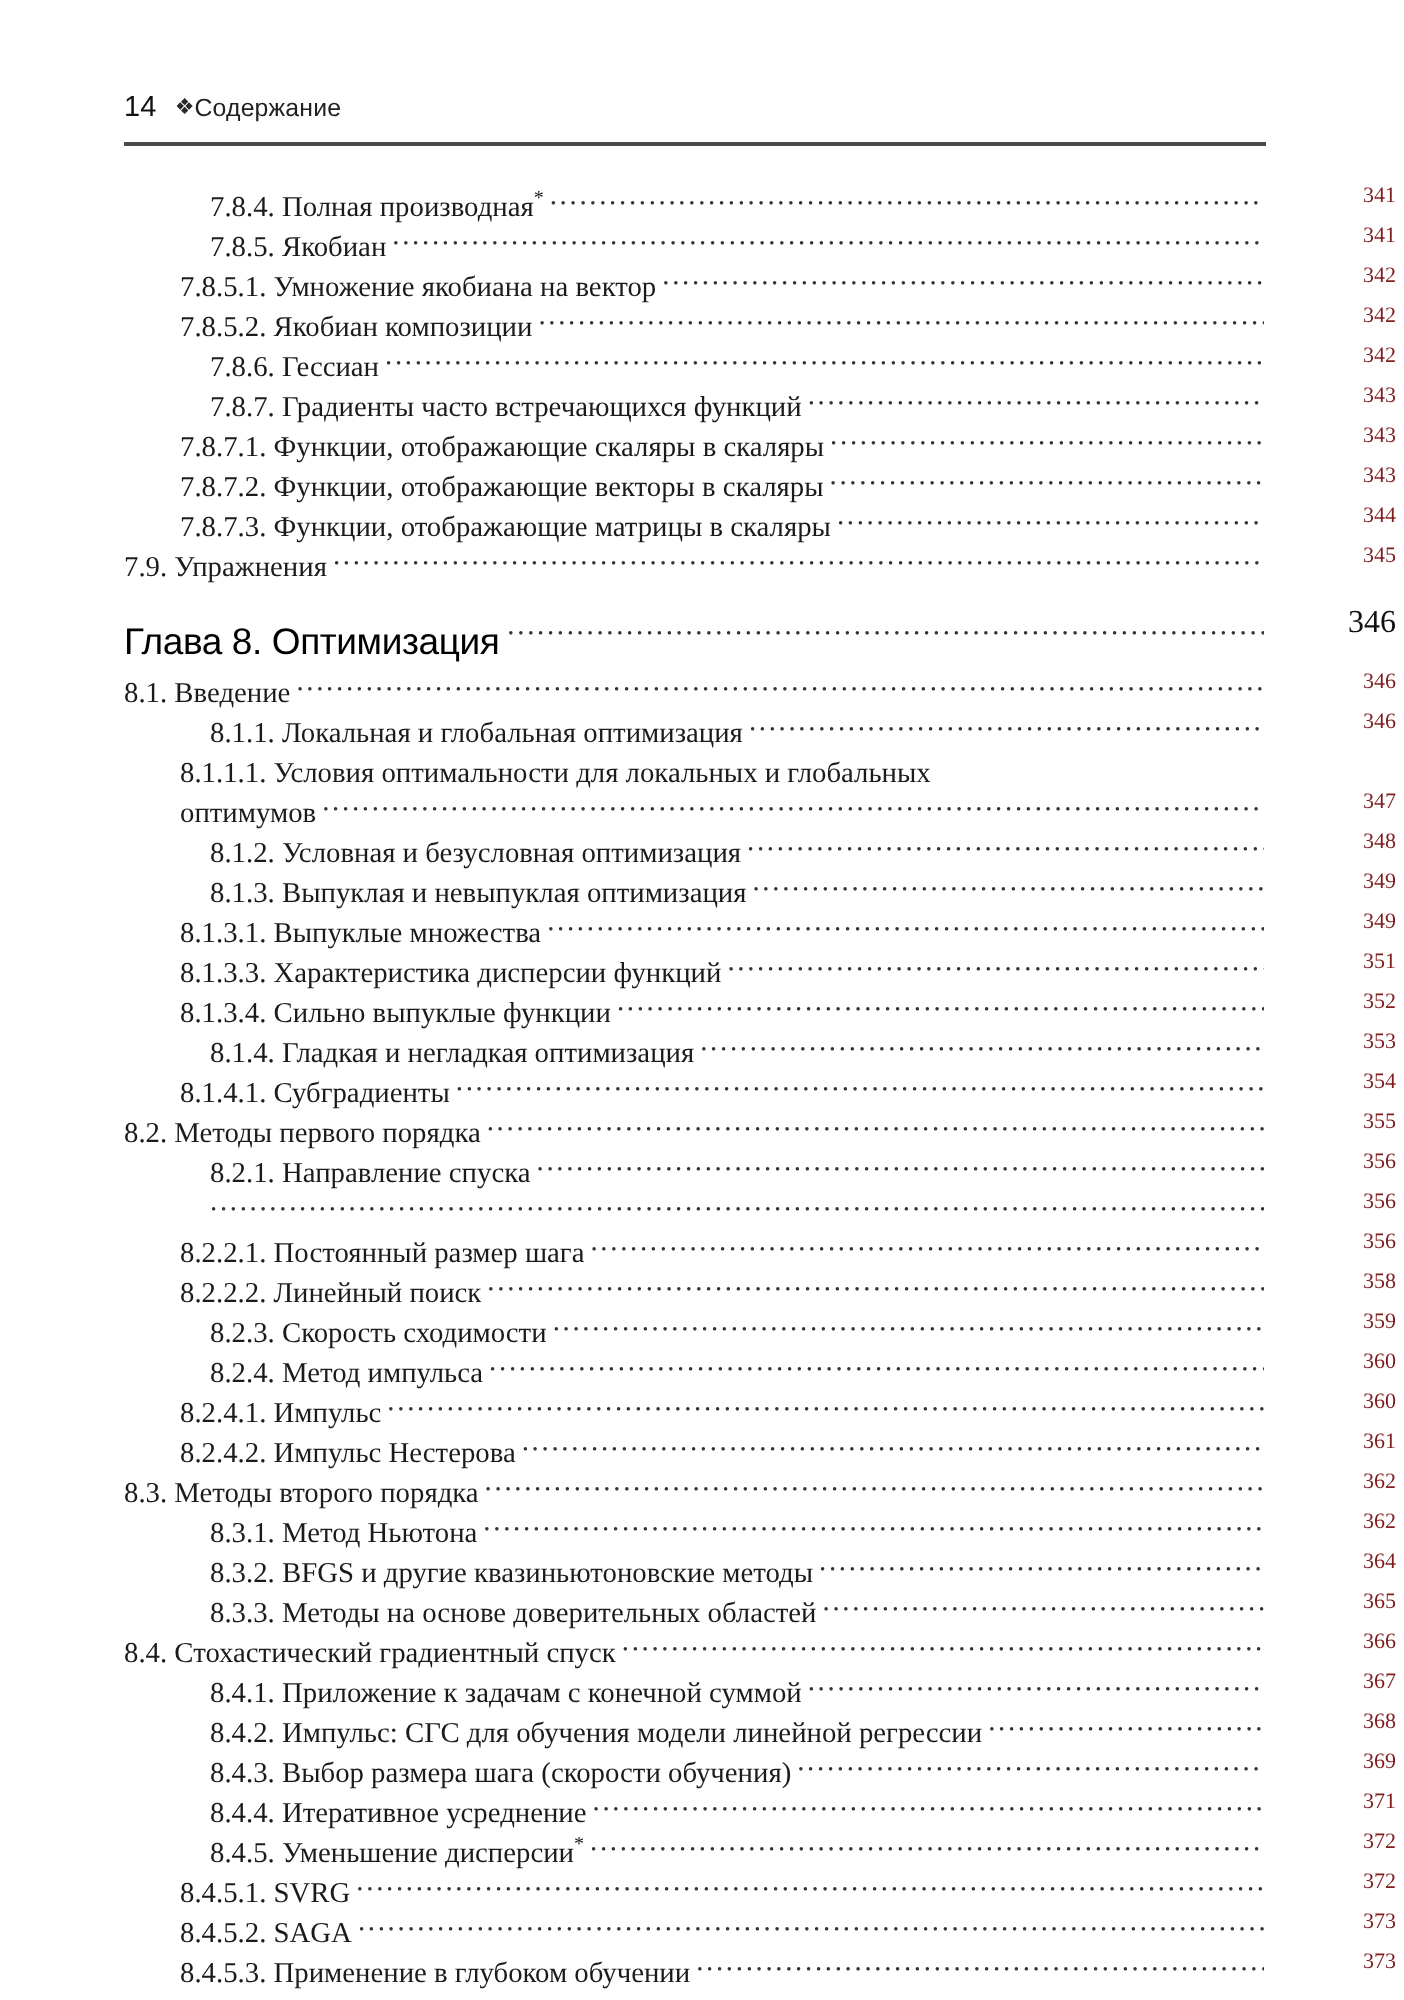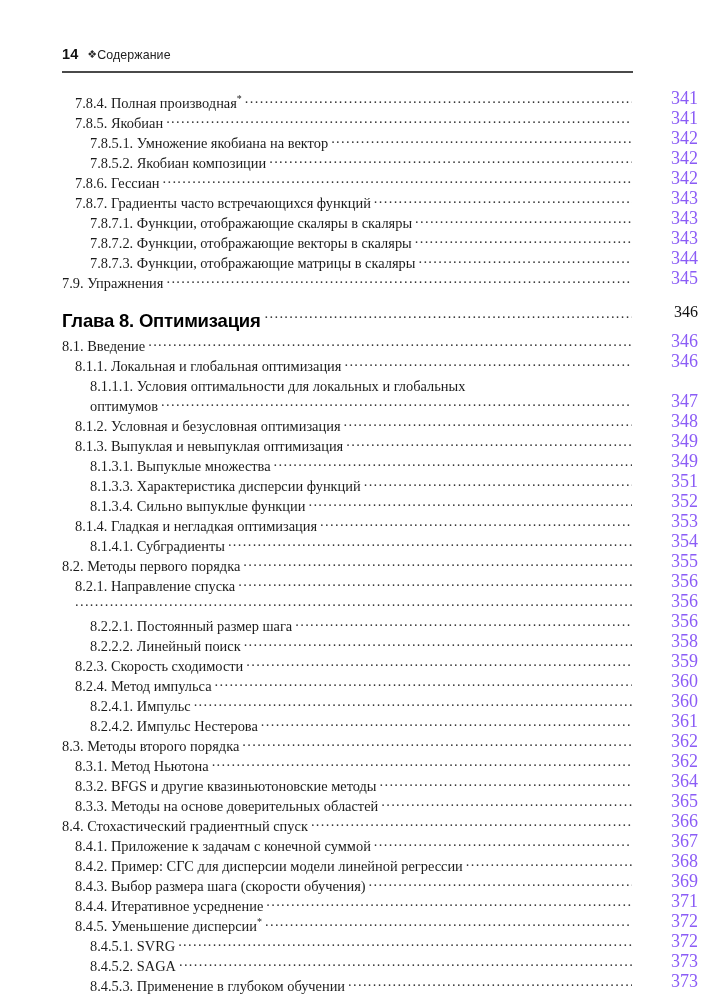--- a/index.html
+++ b/index.html
@@ -23,21 +23,21 @@
     position: absolute;
     left: 62px;
     top: 46px;
     width: 570px;
     height: 22px;
     display: flex;
     align-items: baseline;
     font-family: "Liberation Sans", "DejaVu Sans", sans-serif;
   }
   .page-header .folio {
-    font-weight: bold;
+    font-weight: normal;
     font-size: 14.5px;
     color: #111111;
     letter-spacing: 0.1px;
   }
   .page-header .ornament {
     font-size: 11px;
     color: #2a2a2a;
     margin-left: 9px;
     line-height: 1;
     position: relative;
@@ -72,21 +72,21 @@
     height: 20px;
     line-height: 20px;
     font-size: 14.4px;
     padding-right: 70px;   
     box-sizing: border-box;
     white-space: nowrap;
   }
 
   
   .lvl2  { padding-left: 62px; }
-  .lvl3  { padding-left: 75px; }
+  .lvl3  { padding-left: 105px; }
   .lvl4  { padding-left: 90px; }   
 
   .toc-row .label {
     flex: 0 0 auto;
     padding-right: 3px;
   }
 
   .toc-row .leader {
     flex: 1 1 auto;
     overflow: hidden;
@@ -105,22 +105,22 @@
   }
 
   .toc-row .pageno {
     position: absolute;
     right: 0;
     top: 0;
     width: 66px;
     text-align: right;
     padding-right: 4px;
     box-sizing: border-box;
-    font-size: 18px;
-    color: #8b5cf6;
+    font-size: 11px;
+    color: #7f1d1d;
   }
 
   
   .toc-row.nowrapend .leader::before { content: ""; }
 
   .star {
     font-size: 10px;
     vertical-align: super;
     line-height: 0;
   }
@@ -129,21 +129,21 @@
   .chapter-row {
     height: 30px;
     line-height: 30px;
     margin-top: 9px;
     margin-bottom: 4px;
     font-size: 18.5px;
     padding-left: 62px;
   }
   .chapter-row .label {
     font-family: "Liberation Sans", "DejaVu Sans", sans-serif;
-    font-weight: bold;
+    font-weight: normal;
     font-size: 18.5px;
     letter-spacing: -0.2px;
     color: #000000;
     padding-right: 4px;
   }
   .chapter-row .leader { height: 30px; }
   .chapter-row .leader::before {
     top: 1px;
     font-size: 14.4px;
   }
@@ -341,21 +341,21 @@
       <span class="label">8.4. Стохастический градиентный спуск</span>
       <span class="leader"></span>
       <span class="pageno">366</span>
     </div>
     <div class="toc-row lvl3">
       <span class="label">8.4.1. Приложение к задачам с конечной суммой</span>
       <span class="leader"></span>
       <span class="pageno">367</span>
     </div>
     <div class="toc-row lvl3">
-      <span class="label">8.4.2. Пример: СГС для дисперсии модели линейной регрессии</span>
+      <span class="label">8.4.2. Импульс: СГС для обучения модели линейной регрессии</span>
       <span class="leader"></span>
       <span class="pageno">368</span>
     </div>
     <div class="toc-row lvl3">
       <span class="label">8.4.3. Выбор размера шага (скорости обучения)</span>
       <span class="leader"></span>
       <span class="pageno">369</span>
     </div>
     <div class="toc-row lvl3">
       <span class="label">8.4.4. Итеративное усреднение</span>

